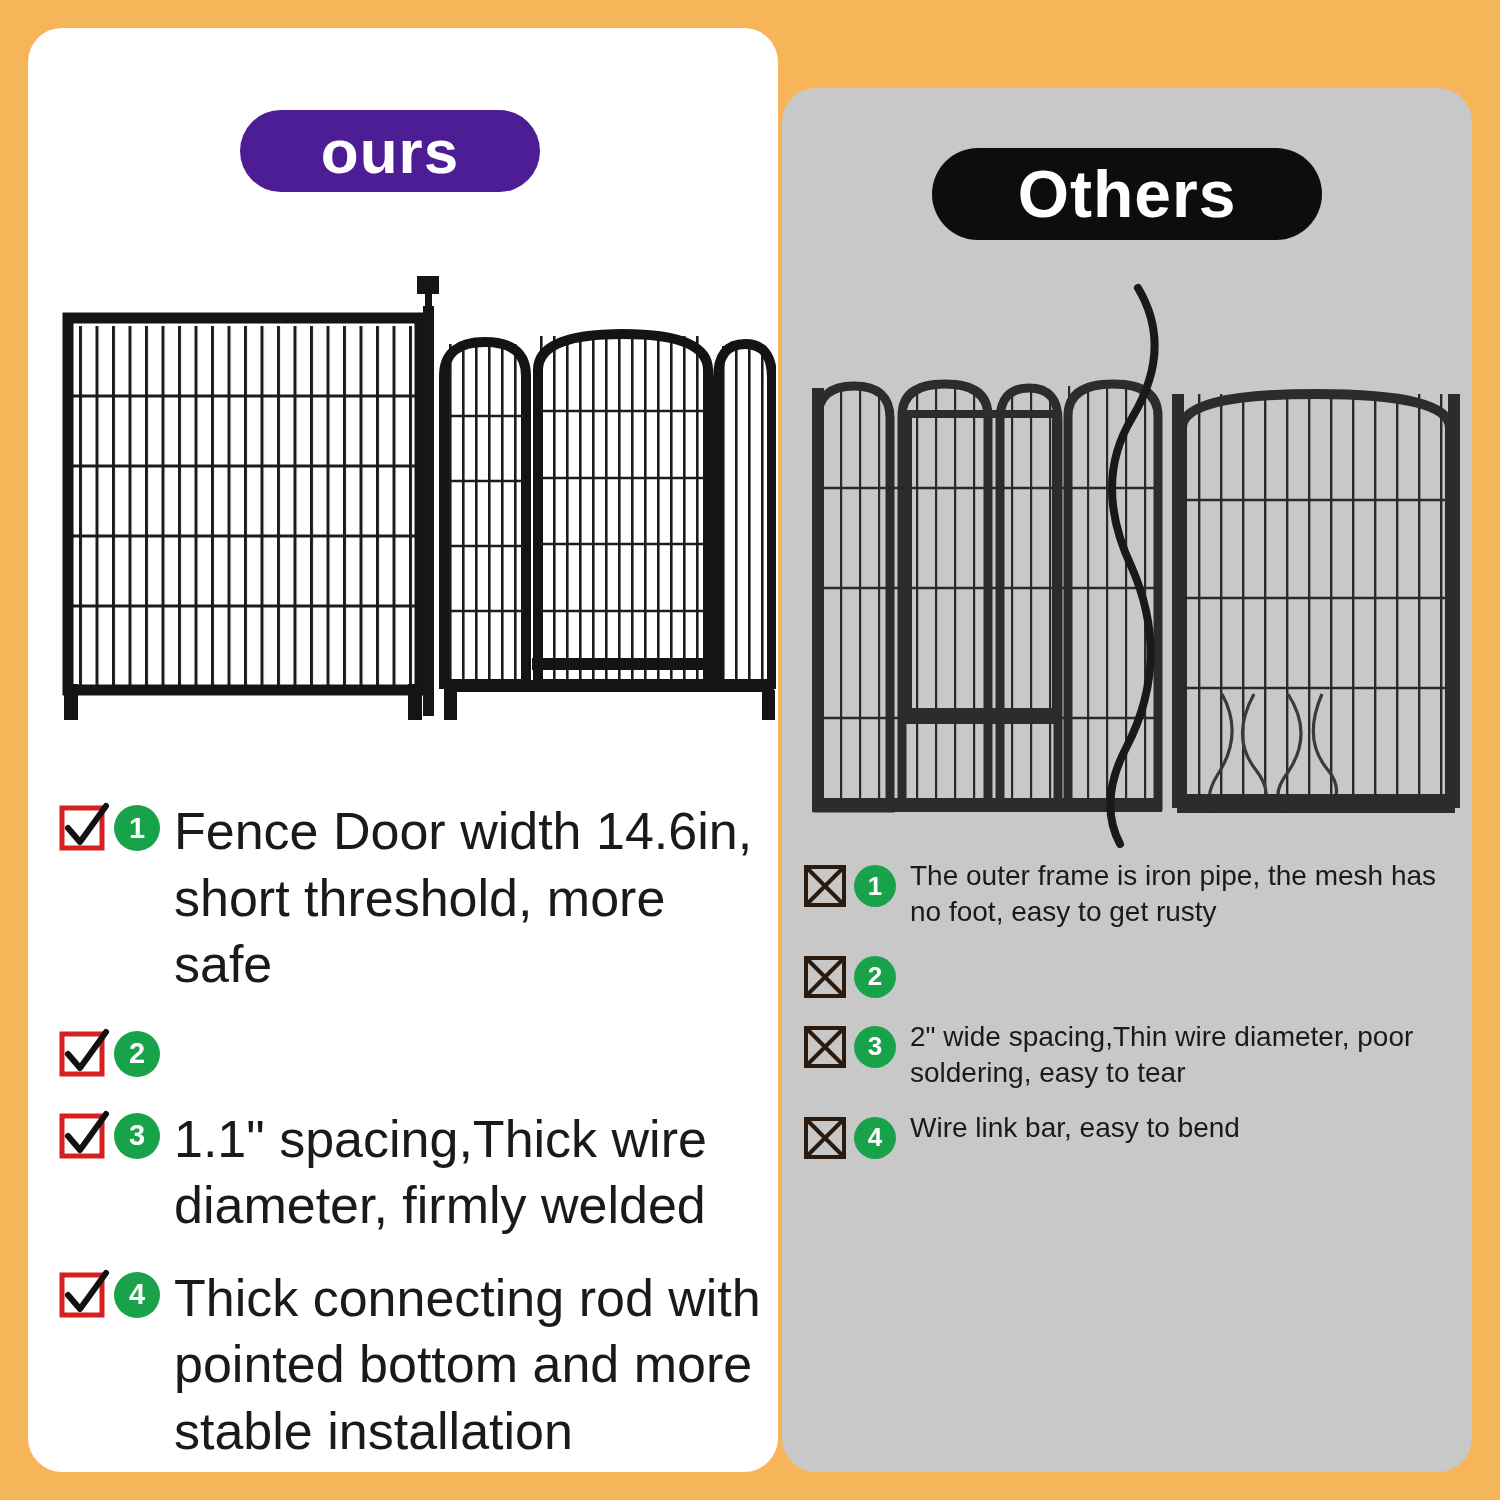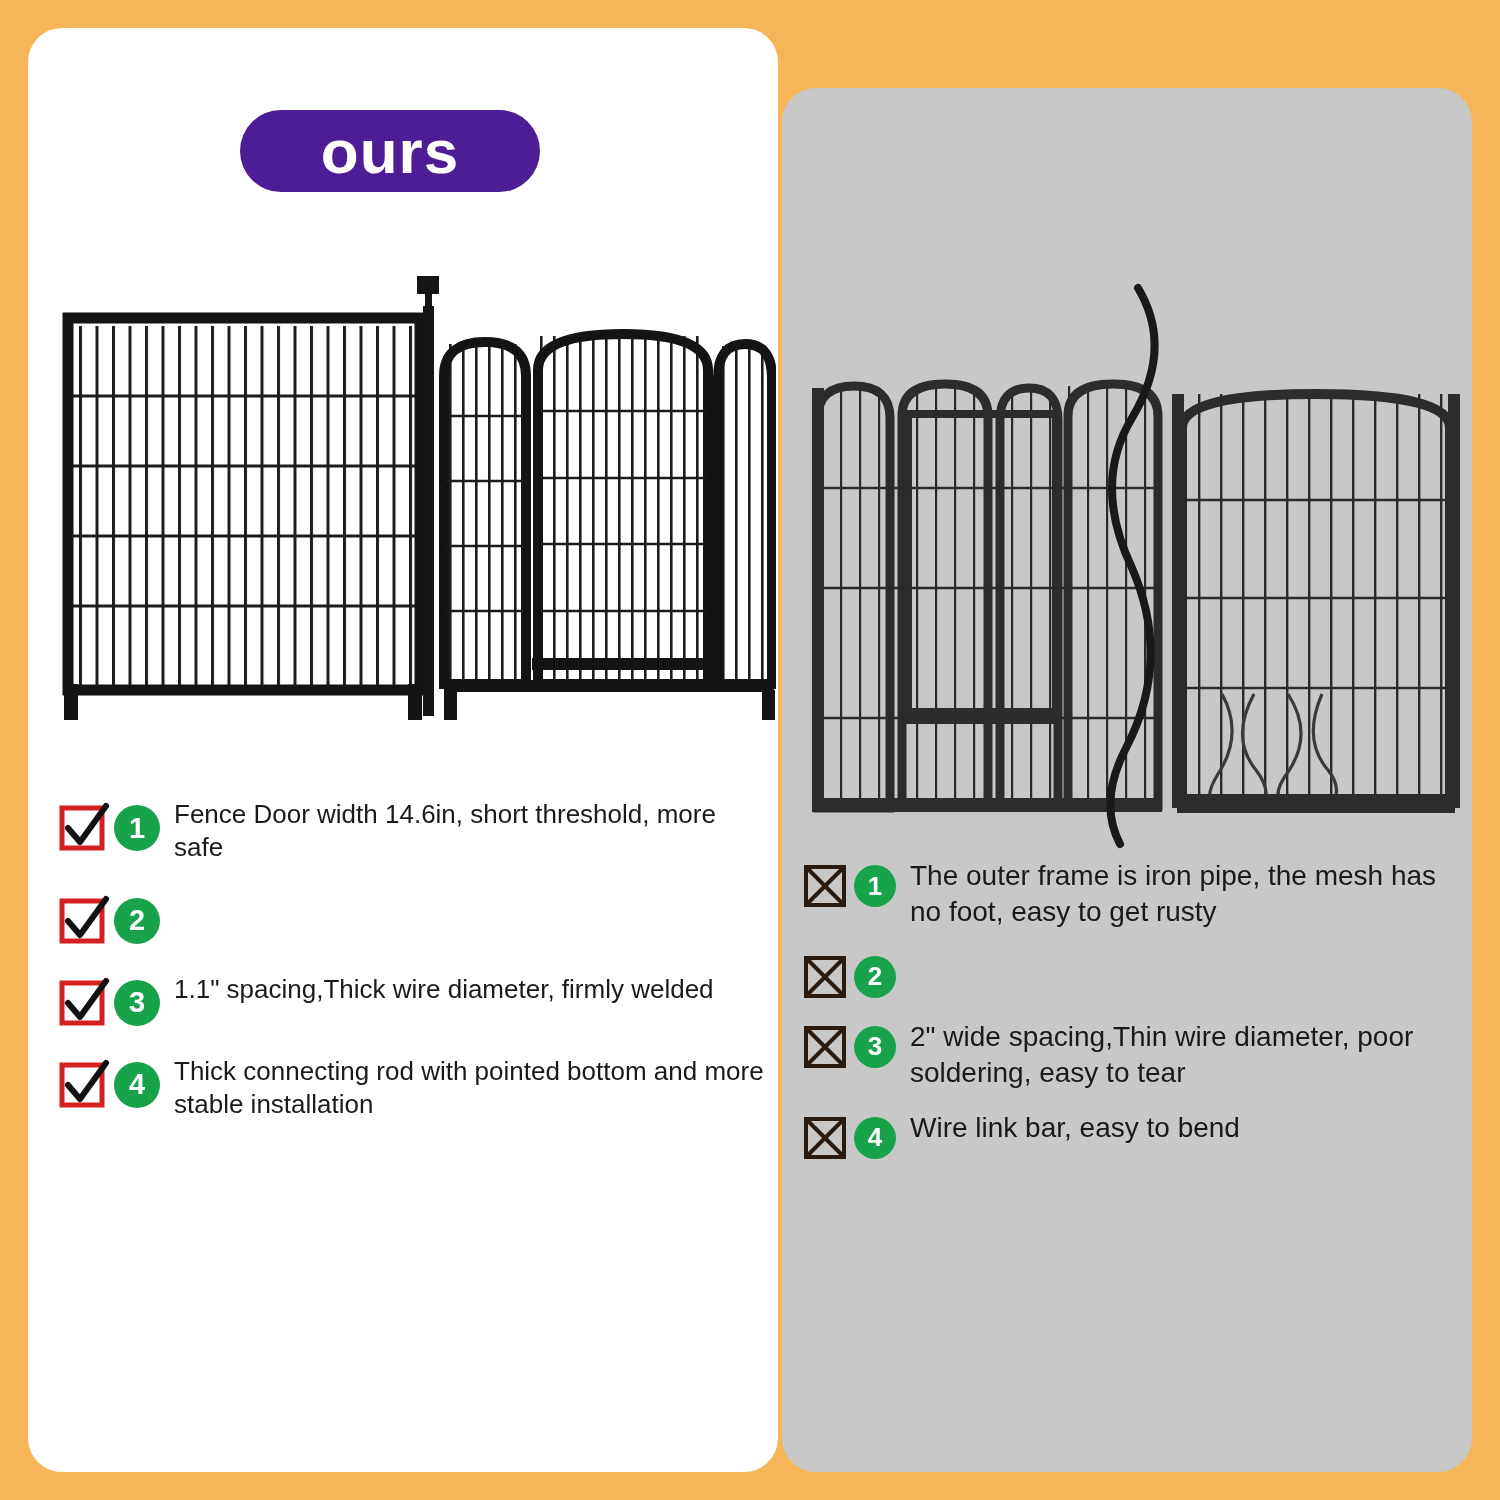--- a/index.html
+++ b/index.html
@@ -113,21 +113,21 @@
     font-size: 29px;
     font-weight: bold;
     display: flex;
     align-items: center;
     justify-content: center;
     margin-top: 7px;
     margin-right: 14px;
     margin-left: 4px;
   }
   .txt {
-    font-size: 26px;
+    font-size: 52px;
     line-height: 1.28;
     color: #1a1a1a;
     font-weight: 500;
   }
   .list-others .txt {
     font-size: 28px;
     line-height: 1.3;
   }
   .list-others .num {
     width: 42px;
@@ -252,20 +252,23 @@
         </span>
         <span class="num">4</span>
         <span class="txt">Thick connecting rod with pointed bottom and more stable installation</span>
       </div>
 
     </div>
   </div>
 
   <div class="panel-others">
 
+    <div class="badge badge-others">
+      <span>Others</span>
+    </div>
 
     <svg class="art art-others" viewBox="0 0 660 610">
       <defs>
         <pattern id="meshOth" width="22" height="610" patternUnits="userSpaceOnUse">
           <rect x="0" y="0" width="2.4" height="610" fill="#2a2a2a"></rect>
         </pattern>
         <pattern id="meshOth2" width="19" height="610" patternUnits="userSpaceOnUse">
           <rect x="0" y="0" width="2.2" height="610" fill="#2a2a2a"></rect>
         </pattern>
       </defs>

